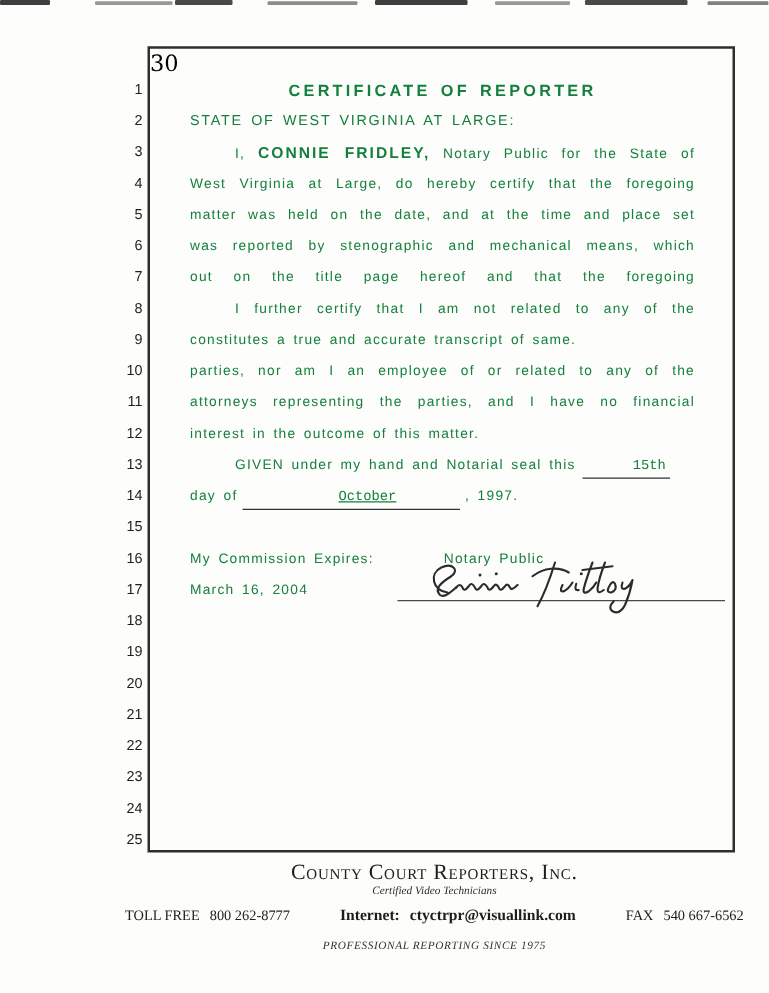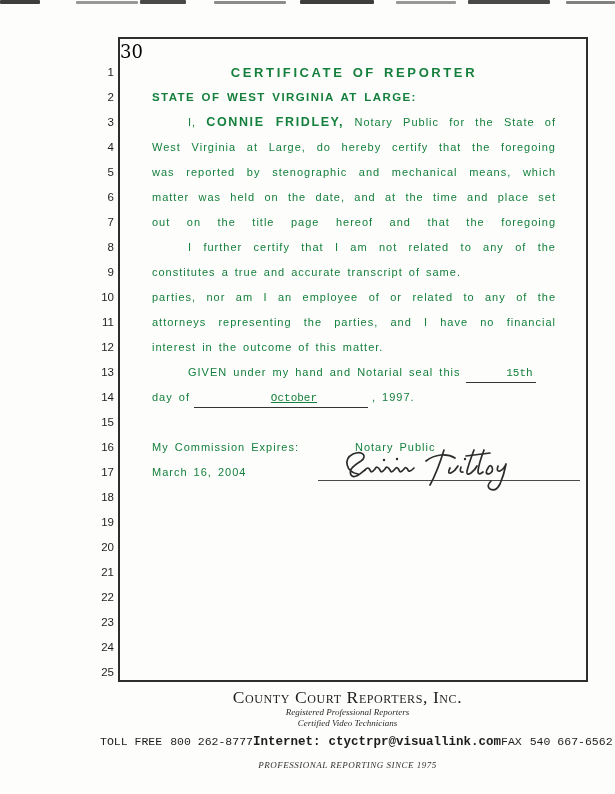--- a/index.html
+++ b/index.html
@@ -29,21 +29,21 @@
   .lineno{height:25px;line-height:25px;text-align:right;font-size:11.5px;color:#1e1e1e;}
 
   
   .content{position:absolute;left:32px;top:21px;width:404px;}
   .row{height:25px;line-height:25px;font-size:11px;letter-spacing:1px;
        word-spacing:2px;color:#15803d;position:relative;}
   .nowrap{white-space:nowrap;}
   .just{text-align:justify;text-align-last:justify;}
   .indent{text-indent:36px;}
   .title-row{text-align:center;font-weight:bold;font-size:13px;letter-spacing:2.6px;}
-  .sub-row{font-weight:bold;font-size:11.5px;letter-spacing:1.4px;}
+  .sub-row{font-weight:normal;font-size:11.5px;letter-spacing:1.4px;}
   .bname{font-weight:bold;font-size:12.5px;letter-spacing:1.6px;}
   .mono{font-family:"Liberation Mono",monospace;font-size:11px;letter-spacing:0;word-spacing:0;}
   .blank{display:inline-block;border-bottom:1.2px solid #333;height:17px;
          line-height:17px;vertical-align:baseline;}
   .blank-day{width:70px;text-align:center;margin-left:6px;}
   .blank-month{width:148px;text-align:center;padding-left:26px;margin:0 4px 0 4px;text-decoration:underline;}
   .tabcol{display:inline-block;width:203px;}
 
   
   .sig-wrap{position:absolute;left:166px;top:0;width:262px;height:25px;}
@@ -51,21 +51,21 @@
   .sig-svg{position:absolute;left:16px;bottom:-8px;}
   .sr{position:absolute;width:1px;height:1px;overflow:hidden;clip:rect(0 0 0 0);white-space:nowrap;}
 
   
   .footer{position:absolute;left:100px;top:688px;width:495px;text-align:center;
           font-family:"Liberation Serif",serif;color:#1d1d1d;}
   .f-company{font-variant:small-caps;font-size:17.5px;letter-spacing:.6px;line-height:19px;}
   .f-tag{font-style:italic;font-size:9px;line-height:10.5px;color:#2c2c2c;}
   .f-contact{display:flex;justify-content:space-between;align-items:baseline;
              margin-top:7px;font-size:11.5px;}
-  .f-contact .seg{white-space:nowrap;font-family:Liberation Mono, monospace;}
+  .f-contact .seg{white-space:nowrap;}
   .f-contact .lbl{margin-right:8px;}
   .f-internet{font-weight:bold;font-size:12.5px;}
   .f-slogan{margin-top:11px;font-style:italic;font-size:9px;letter-spacing:.5px;color:#333;font-family:Liberation Serif, serif;}
 </style>
 </head>
 <body>
 
 <div class="sheet">
 
   <div class="scan-top">
@@ -109,22 +109,22 @@
 
   <div class="box">
     <div class="pageno">30</div>
 
     <div class="content">
       <div class="row title-row">CERTIFICATE OF REPORTER</div>
       <div class="row sub-row nowrap">STATE OF WEST VIRGINIA AT LARGE:</div>
 
       <div class="row just indent"><span>I, </span><span class="bname">CONNIE FRIDLEY,</span><span> Notary Public for the State of</span></div>
       <div class="row just">West Virginia at Large, do hereby certify that the foregoing</div>
+      <div class="row just">matter was held on the date, and at the time and place set</div>
       <div class="row just">was reported by stenographic and mechanical means, which</div>
-      <div class="row just">matter was held on the date, and at the time and place set</div>
       <div class="row just">out on the title page hereof and that the foregoing</div>
       <div class="row just indent">I further certify that I am not related to any of the</div>
 
       <div class="row nowrap">constitutes a true and accurate transcript of same.</div>
       <div class="row just">parties, nor am I an employee of or related to any of the</div>
       <div class="row just">attorneys representing the parties, and I have no financial</div>
       <div class="row nowrap">interest in the outcome of this matter.</div>
 
       <div class="row nowrap indent"><span>GIVEN under my hand and Notarial seal this</span><span class="blank blank-day mono">15th</span></div>
       <div class="row nowrap"><span>day of</span><span class="blank blank-month mono">October</span><span>, 1997.</span></div>
@@ -165,21 +165,20 @@
       <div class="row"></div>
       <div class="row"></div>
       <div class="row"></div>
       <div class="row"></div>
       <div class="row"></div>
     </div>
   </div>
 
   <div class="footer">
     <div class="f-company">County Court Reporters, Inc.</div>
-    <div class="f-tag">Registered Professional Reporters</div>
     <div class="f-tag">Certified Video Technicians</div>
     <div class="f-contact">
       <span class="seg"><span class="lbl">TOLL FREE</span><span>800 262-8777</span></span>
       <span class="seg f-internet"><span class="lbl">Internet:</span><span>ctyctrpr@visuallink.com</span></span>
       <span class="seg"><span class="lbl">FAX</span><span>540 667-6562</span></span>
     </div>
     <div class="f-slogan">PROFESSIONAL REPORTING SINCE 1975</div>
   </div>
 
 </div>

